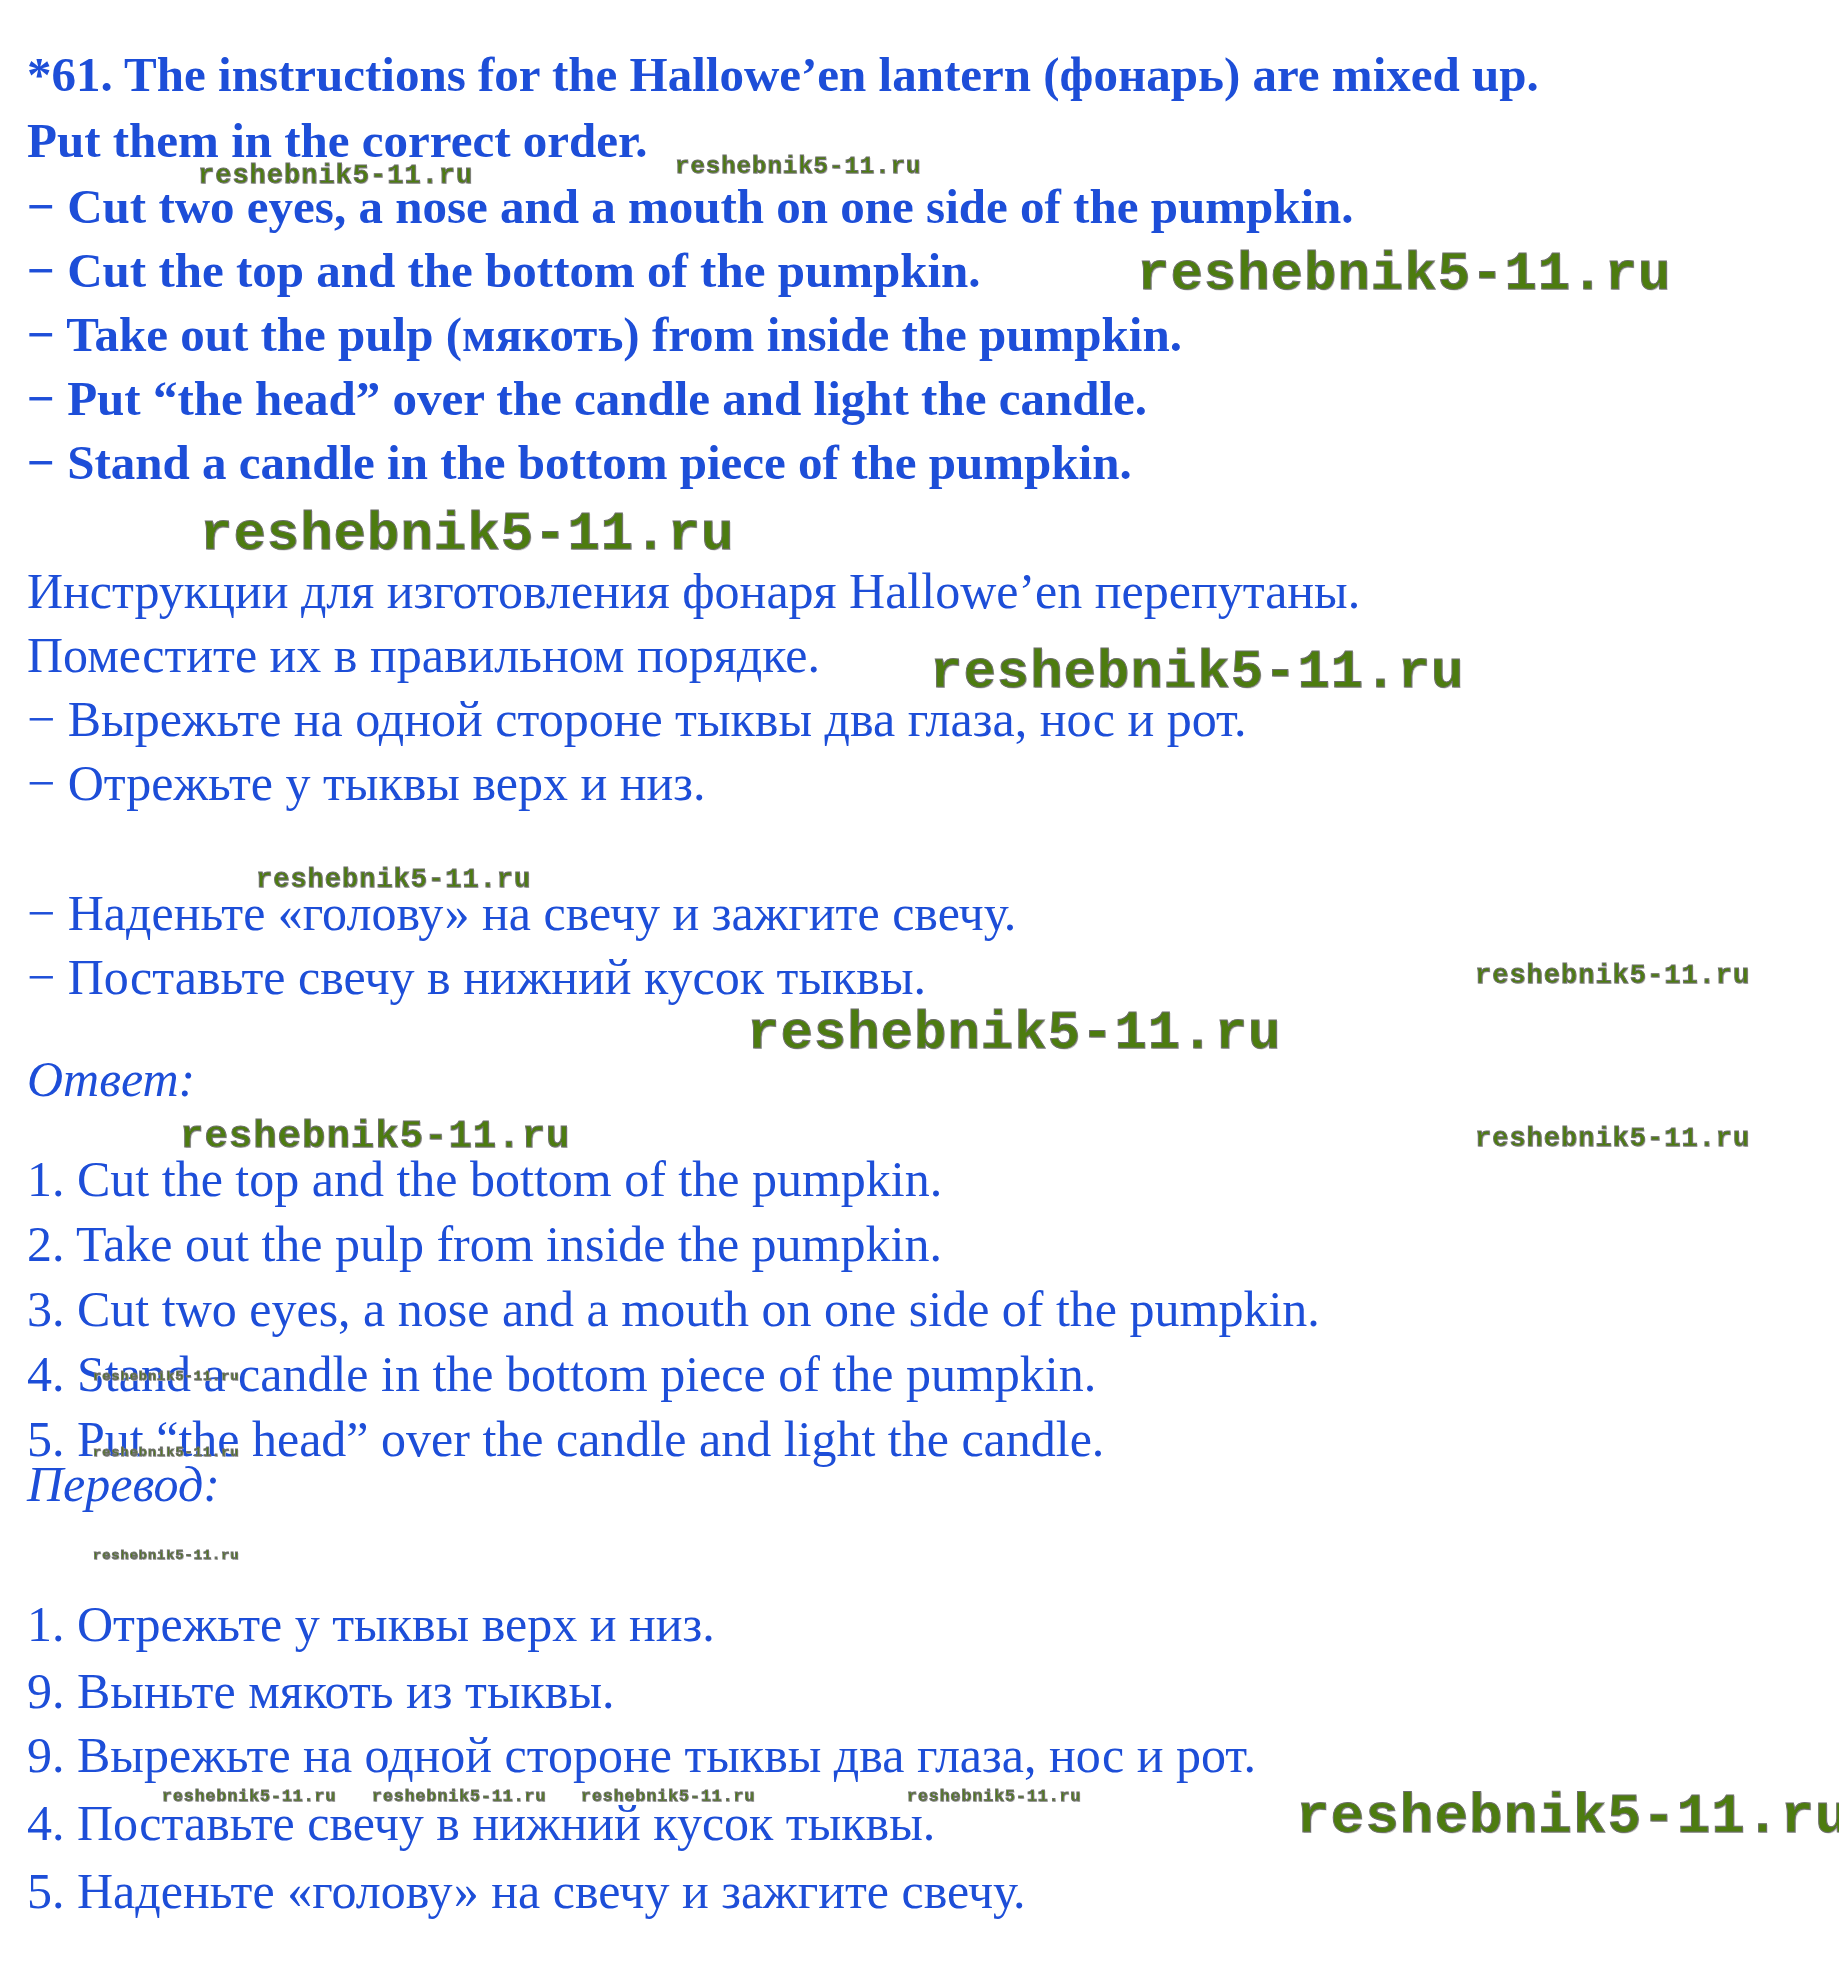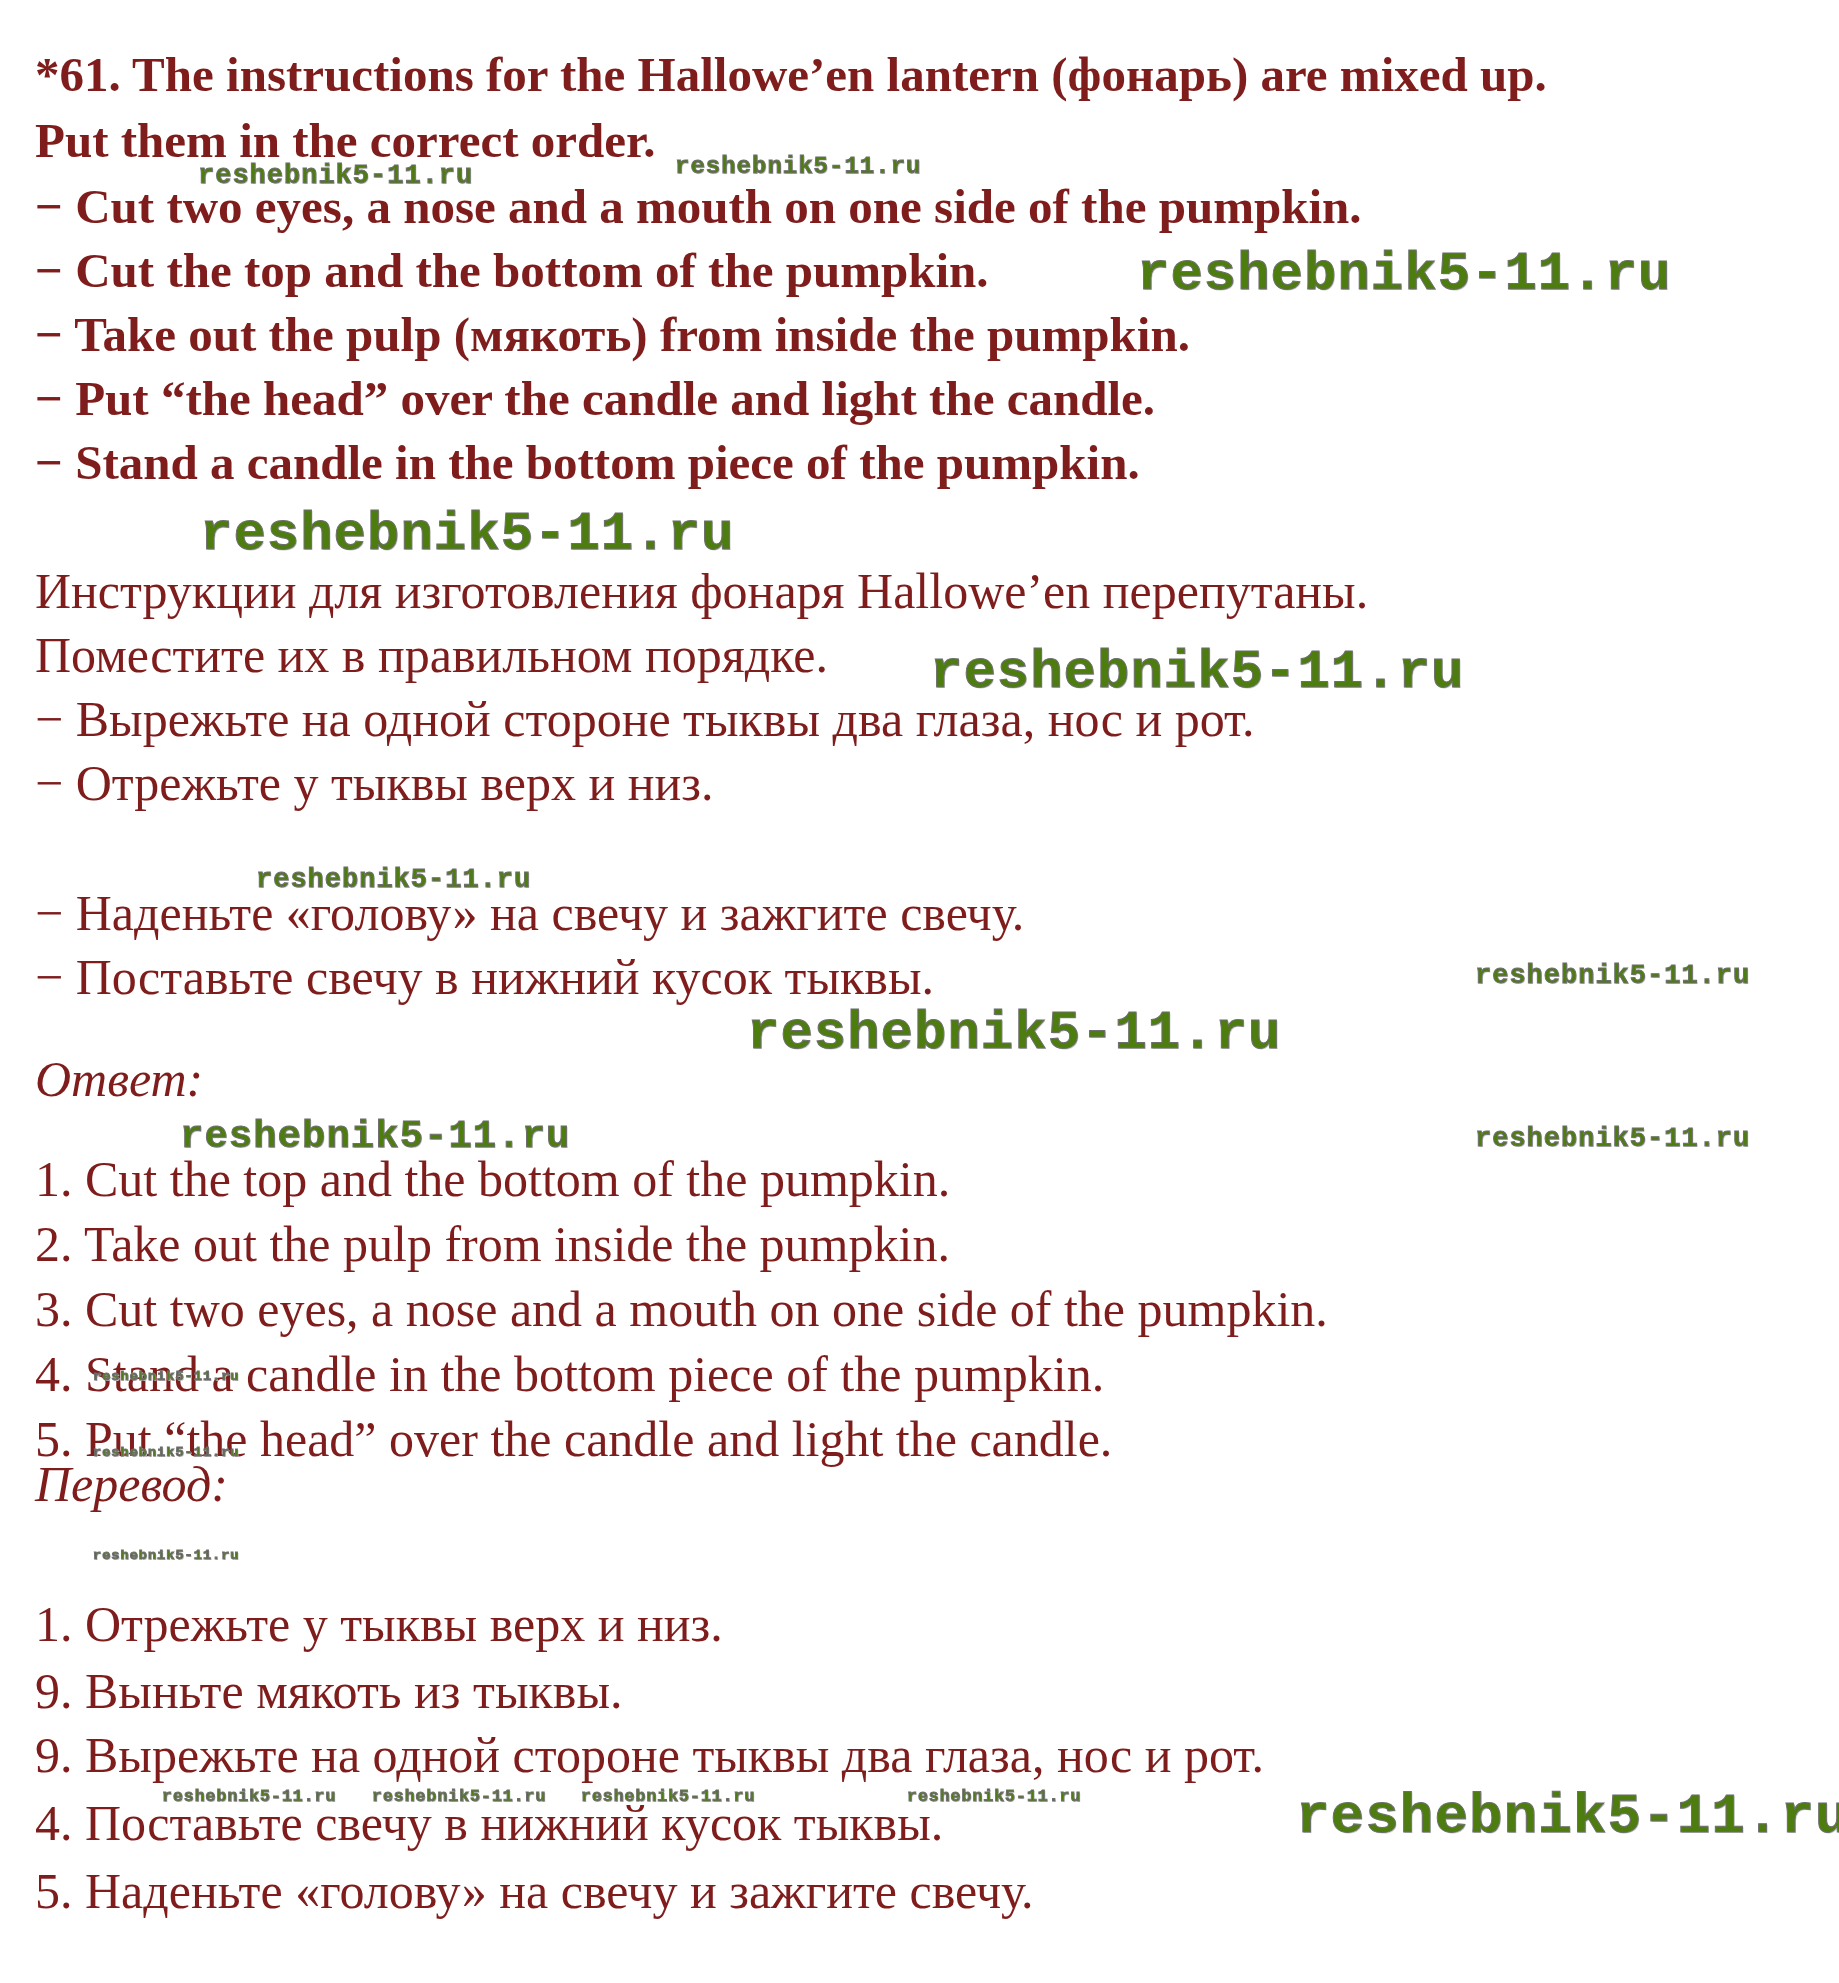--- a/index.html
+++ b/index.html
@@ -11,25 +11,25 @@
     position: relative;
     width: 1840px;
     height: 1983px;
     background: #ffffff;
     font-family: "Liberation Serif", serif;
     color: #000000;
     overflow: hidden;
   }
   .line {
     position: absolute;
-    left: 35px;
+    left: 27px;
     white-space: nowrap;
     font-size: 50px;
     line-height: 1.15;
-    color: #7f1d1d;
+    color: #1d4ed8;
   }
   .bold {
     font-weight: bold;
     font-size: 49px;
   }
   .italic {
     font-style: italic;
   }
   .wm-layer {
     position: absolute;

